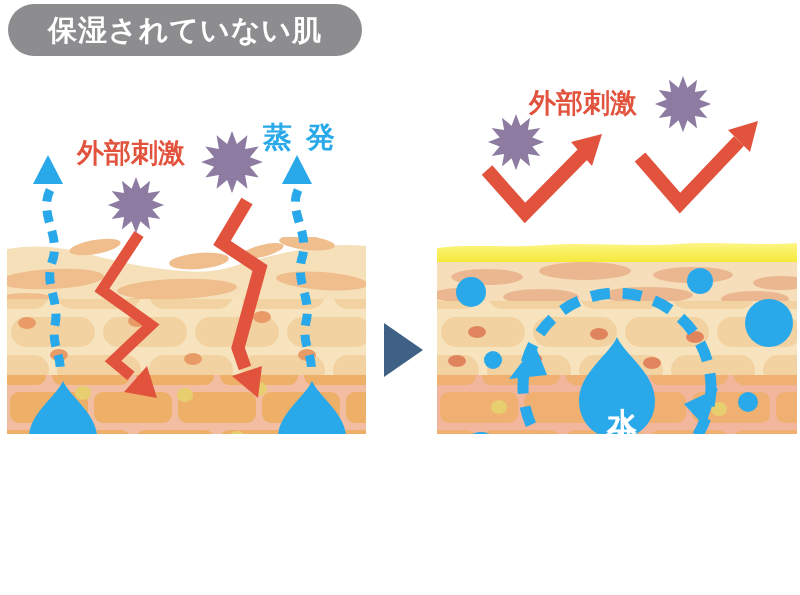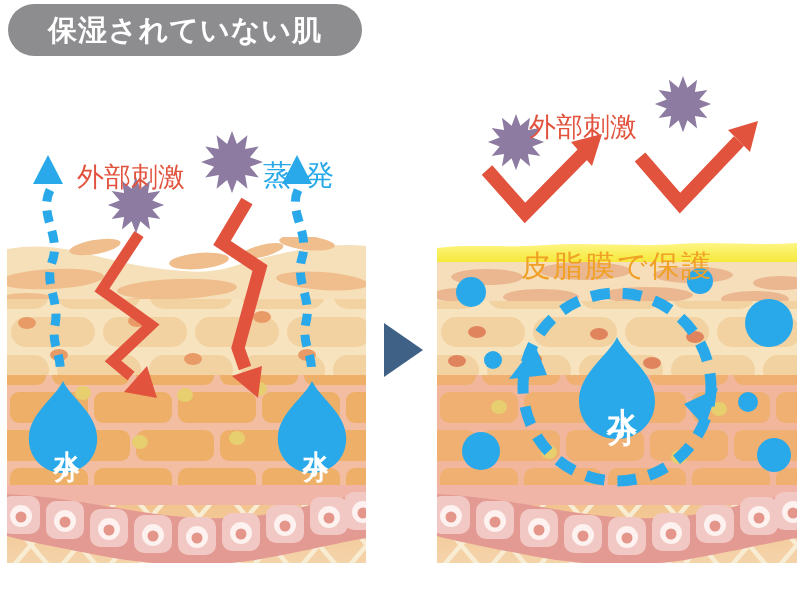--- a/index.html
+++ b/index.html
@@ -1,30 +1,30 @@
 <!DOCTYPE html>
 <html><head>
 <meta charset="utf-8">
 <style>
   html,body{margin:0;padding:0;background:#ffffff;}
   .stage{
-    position:relative;width:800px;height:563px;overflow:hidden;background:#ffffff;
+    position:relative;width:800px;height:434px;overflow:hidden;background:#ffffff;
     font-family:"DejaVu Sans","Liberation Sans",sans-serif;
   }
   .layer{position:absolute;top:0;left:0;}
   .pill{
     position:absolute;top:4px;height:52px;border-radius:27px;
     color:#ffffff;font-size:29px;font-weight:bold;text-align:center;line-height:53px;
     letter-spacing:1px;white-space:nowrap;
   }
   .pill-left{left:8px;width:354px;background:#8d8c8f;}
   .pill-right{left:433px;width:356px;background:#4a6d94;}
-  .lbl{position:absolute;font-weight:normal;white-space:nowrap;margin-top:24px;}
+  .lbl{position:absolute;font-weight:bold;white-space:nowrap;}
   .lbl-stim-left{left:77px;top:135px;font-size:27px;color:#e2533e;}
-  .lbl-evap{left:263px;top:132px;font-size:29px;color:#29a9e9;letter-spacing:2px;}
+  .lbl-evap{left:263px;top:118px;font-size:29px;color:#29a9e9;letter-spacing:2px;}
   .lbl-stim-right{left:529px;top:85px;font-size:27px;color:#e2533e;}
   .lbl-sebum{left:437px;top:222px;width:360px;text-align:center;font-size:30px;color:#f0a125;letter-spacing:2px;}
   .drop-label{
     position:absolute;color:#ffffff;font-weight:bold;
     writing-mode:vertical-rl;text-orientation:upright;text-align:center;
   }
   .drop-label.small{font-size:26px;letter-spacing:6px;}
   .drop-label.big{font-size:30px;letter-spacing:10px;}
   .dl-1{left:50px;top:401px;height:70px;}
   .dl-2{left:299px;top:401px;height:70px;}
@@ -263,19 +263,18 @@
     <polygon points="758,121 728,130 750,152" fill="#e2533e"></polygon>
 
     <polygon points="384,323 423,350 384,377" fill="#3f6186"></polygon>
   </svg>
 
   <div class="pill pill-left" style="z-index:3">保湿されていない肌</div>
 
   <div class="lbl lbl-stim-left" style="z-index:3">外部刺激</div>
   <div class="lbl lbl-evap" style="z-index:3">蒸 発</div>
   <div class="lbl lbl-stim-right" style="z-index:3">外部刺激</div>
-  <div class="lbl lbl-sebum" style="z-index:3">皮脂膜で保護</div>
 
   <div class="drop-label small dl-1" style="z-index:3">水分</div>
   <div class="drop-label small dl-2" style="z-index:3">水分</div>
   <div class="drop-label big dl-3" style="z-index:3">水分</div>
 
 </div>
 
 </body></html>

